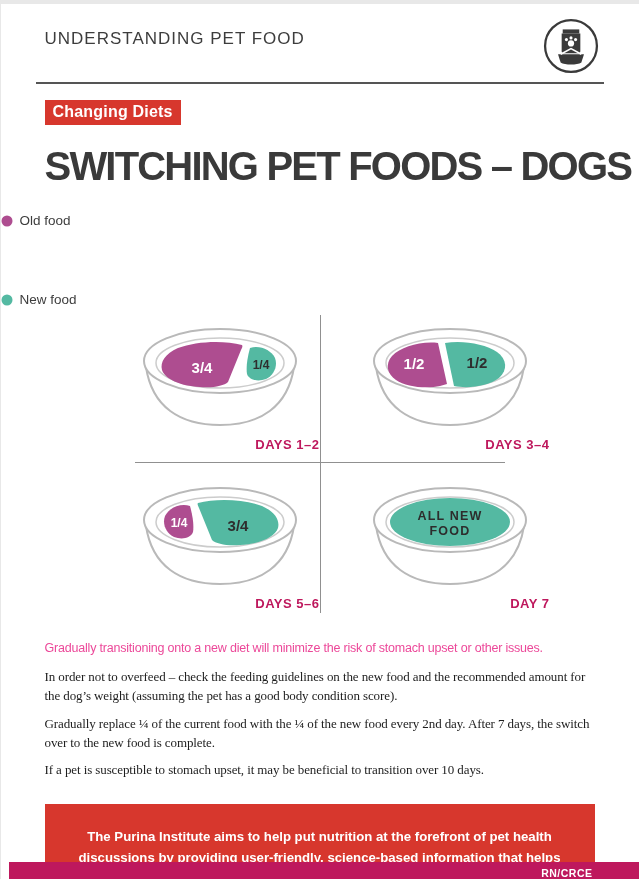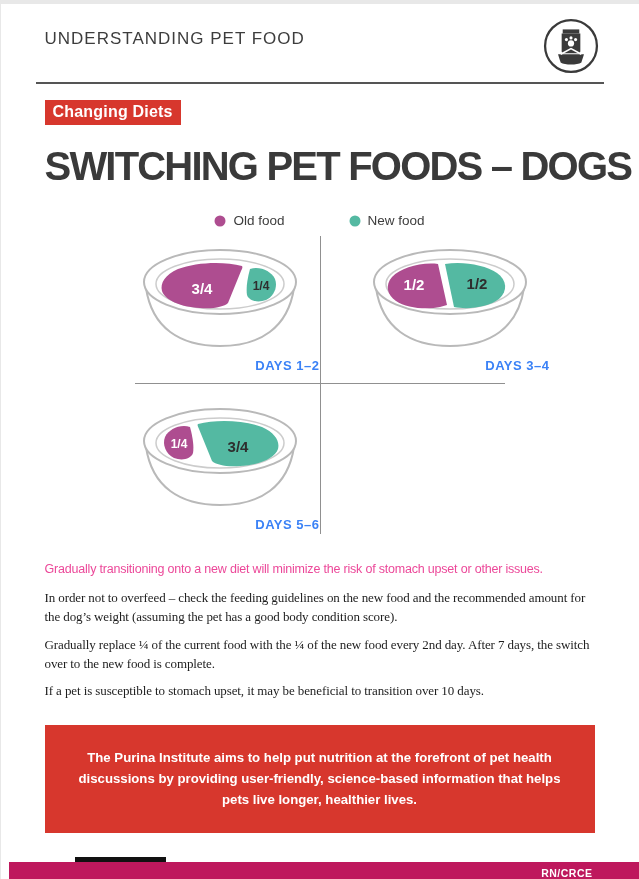--- a/index.html
+++ b/index.html
@@ -13,29 +13,29 @@
             margin:14px 40px 0 44px; }
   .header-title { font-size:17px; font-weight:400; letter-spacing:1px; color:#3d3d3d; padding-top:11px; }
   .hr { margin:4px 35px 0 35px; border-top:2px solid #555; }
   
   .badge { display:inline-block; margin:16px 0 0 44px; background:#d7372d; color:#fff;
            font-size:16px; font-weight:700; padding:3px 8px 4px; letter-spacing:0.2px; }
   
   .main-title { margin:19px 44px 0; font-size:40px; font-weight:800; color:#3a3a3a;
                 letter-spacing:-1.8px; white-space:nowrap;text-align:center; }
   
-  .legend { margin-top:24px; display:flex; justify-content:center; gap:64px; }
+  .legend { margin-top:24px; display:flex; justify-content:center; gap:64px;flex-direction:column; }
   .legend-item { display:flex; align-items:center; gap:7px; font-size:13.5px; color:#3d3d3d; }
   
   .diagram { width:460px; margin:10px auto 0; position:relative; }
   .v-divider { position:absolute; left:50%; top:-2px; bottom:-2px; width:1px; background:#909090; }
   .h-divider { position:absolute; top:calc(50% - 2px); left:45px; right:45px; height:1px; background:#909090; }
   .grid { display:grid; grid-template-columns:1fr 1fr; row-gap:24px; }
   .cell { display:flex; flex-direction:column; align-items:flex-end; }
-  .bowl-label { margin-top:2px; font-size:13px; font-weight:700; letter-spacing:0.5px; color:#3b82f6; }
+  .bowl-label { margin-top:2px; font-size:13px; font-weight:700; letter-spacing:0.5px; color:#be185d; }
   .bowl text { font-family:"Liberation Sans", sans-serif; font-weight:700; }
   .frac-light { fill:#ffffff; font-size:15px; }
   .frac-light-sm { fill:#ffffff; font-size:12px; }
   .frac-dark { fill:#2e2e2e; font-size:15px; }
   .frac-dark-sm { fill:#2e2e2e; font-size:12px; }
   .allnew { fill:#2d2d2d; font-size:12.5px; letter-spacing:1.2px; }
   
   .highlight { margin:30px 44px 0; color:#ec4899; font-size:12.5px; letter-spacing:-0.2px; }
   .body-copy { margin:13px 44px 0; font-family:"Liberation Serif", serif; color:#1d1d1d;
                font-size:13px; line-height:1.45; }
@@ -140,20 +140,31 @@
           <ellipse cx="100" cy="44" rx="76" ry="32" fill="#ffffff" stroke="#b9b9b9" stroke-width="2"></ellipse>
           <ellipse cx="100" cy="46" rx="64" ry="25" fill="none" stroke="#cccccc" stroke-width="1.5"></ellipse>
           <path d="M 70,30 C 60,27 49,32 45,40 C 42,48 46,57 54,61 C 62,64 71,62 73,56 C 74,50 73,41 70,30 Z" fill="#ae4d90"></path>
           <path d="M 78,27 C 96,22 124,23 142,30 C 155,36 160,44 158,52 C 155,61 140,68 120,69 C 107,70 96,68 92,64 L 79,32 C 78,30 77,28 78,27 Z" fill="#54b9a2"></path>
           <text class="frac-light-sm" x="59" y="51" text-anchor="middle">1/4</text>
           <text class="frac-dark" x="118" y="55" text-anchor="middle">3/4</text>
         </svg>
         <div class="bowl-label">DAYS 5–6</div>
       </div>
 
+      <div class="cell">
+        <svg class="bowl" width="200" height="118" viewBox="0 0 200 118">
+          <path d="M 26,50 C 32,90 60,108 100,108 C 140,108 168,90 174,50" fill="#ffffff" stroke="#b9b9b9" stroke-width="2"></path>
+          <ellipse cx="100" cy="44" rx="76" ry="32" fill="#ffffff" stroke="#b9b9b9" stroke-width="2"></ellipse>
+          <ellipse cx="100" cy="46" rx="64" ry="25" fill="none" stroke="#cccccc" stroke-width="1.5"></ellipse>
+          <ellipse cx="100" cy="46" rx="60" ry="24" fill="#54b9a2"></ellipse>
+          <text class="allnew" x="100" y="44" text-anchor="middle">ALL NEW</text>
+          <text class="allnew" x="100" y="59" text-anchor="middle">FOOD</text>
+        </svg>
+        <div class="bowl-label">DAY 7</div>
+      </div>
 
     </div>
   </div>
 
   
   <div class="highlight">Gradually transitioning onto a new diet will minimize the risk of stomach upset or other issues.</div>
 
   
   <div class="body-copy">
     <p>In order not to overfeed – check the feeding guidelines on the new food and the recommended amount for the dog’s weight (assuming the pet has a good body condition score).</p>

